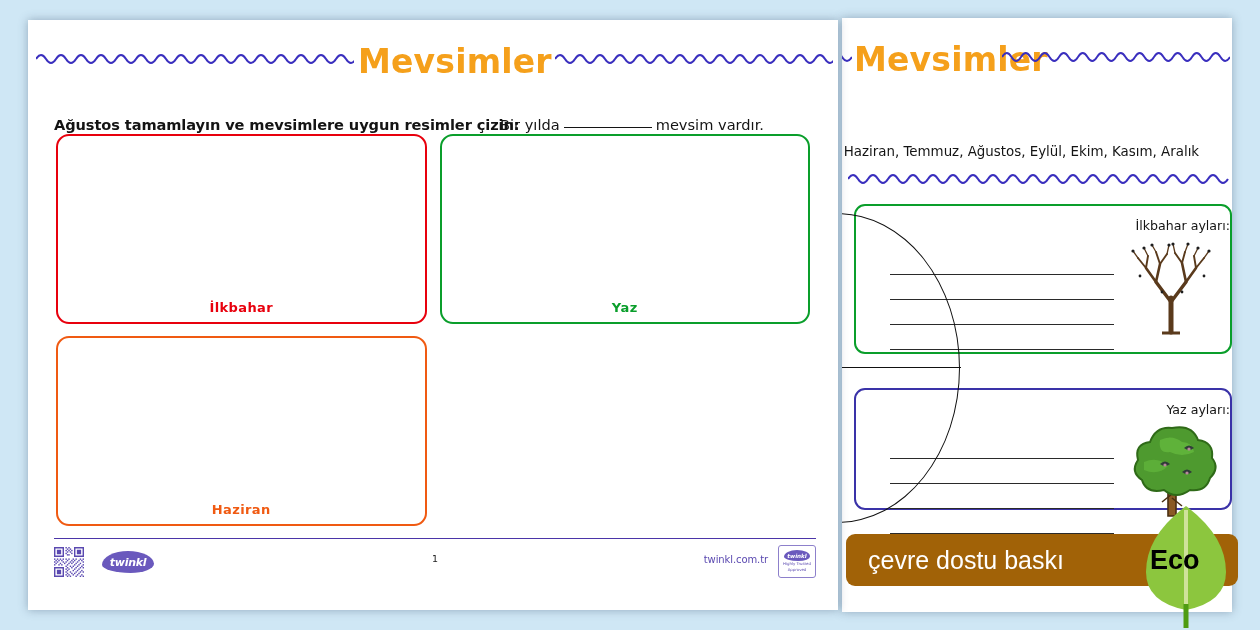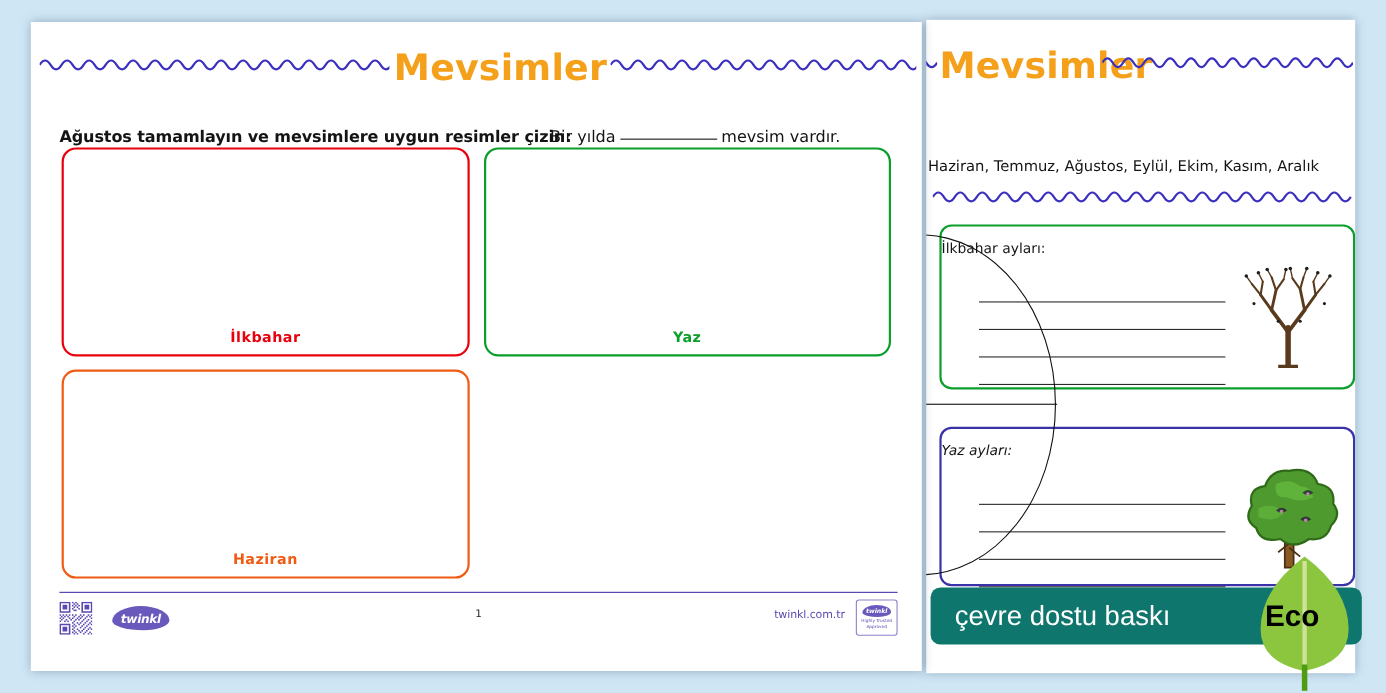--- a/index.html
+++ b/index.html
@@ -208,25 +208,25 @@
     border-top: 1.7px solid #111;
     z-index: 3;
   }
   .month-box {
     position: absolute;
     border: 2.1px solid #000;
     border-radius: 11px;
     background: transparent;
   }
   #mb-spring { left: 12px; top: 186px; width: 378px; height: 150px; }
-  #mb-summer { left: 12px; top: 370px; width: 378px; height: 145px; font-style: italic; }
+  #mb-summer { left: 12px; top: 370px; width: 378px; height: 122px; }
   .month-title {
     position: absolute;
     left: 0; right: 0; top: 12px;
-    text-align: left;
+    text-align: right;
     font-size: 12.6px;
     color: #141414;
   }
   .write-lines {
     position: absolute;
     left: 34px; right: 116px; top: 44px;
   }
   .write-line {
     border-bottom: 1.4px solid #2a2a2a;
     height: 25px;
@@ -503,21 +503,21 @@
 
     <div class="approve-badge">
       <div class="approve-cloud">twinkl</div>
       <div class="approve-text">Highly Trusted</div>
       <div class="approve-text">Approved</div>
     </div>
   </div>
 
 </div>
 
-<div class="eco-banner" style="background: #0f766e;">
+<div class="eco-banner" style="background: #a16207;">
   <div class="eco-text">çevre dostu baskı</div>
 </div>
 <svg class="eco-leaf" viewBox="0 0 126 130">
   <path d="M63 6 q40 30 40 66 q0 30 -40 38 q-40 -8 -40 -38 q0 -36 40 -66 Z" fill="#8cc63e"></path>
   <path d="M63 10 L63 128" stroke="#cfe29a" stroke-width="4" fill="none"></path>
   <path d="M63 104 L63 128" stroke="#4f9c12" stroke-width="5" fill="none"></path>
 </svg>
 <div class="eco-leaf-label">Eco</div>
 
 </body></html>

